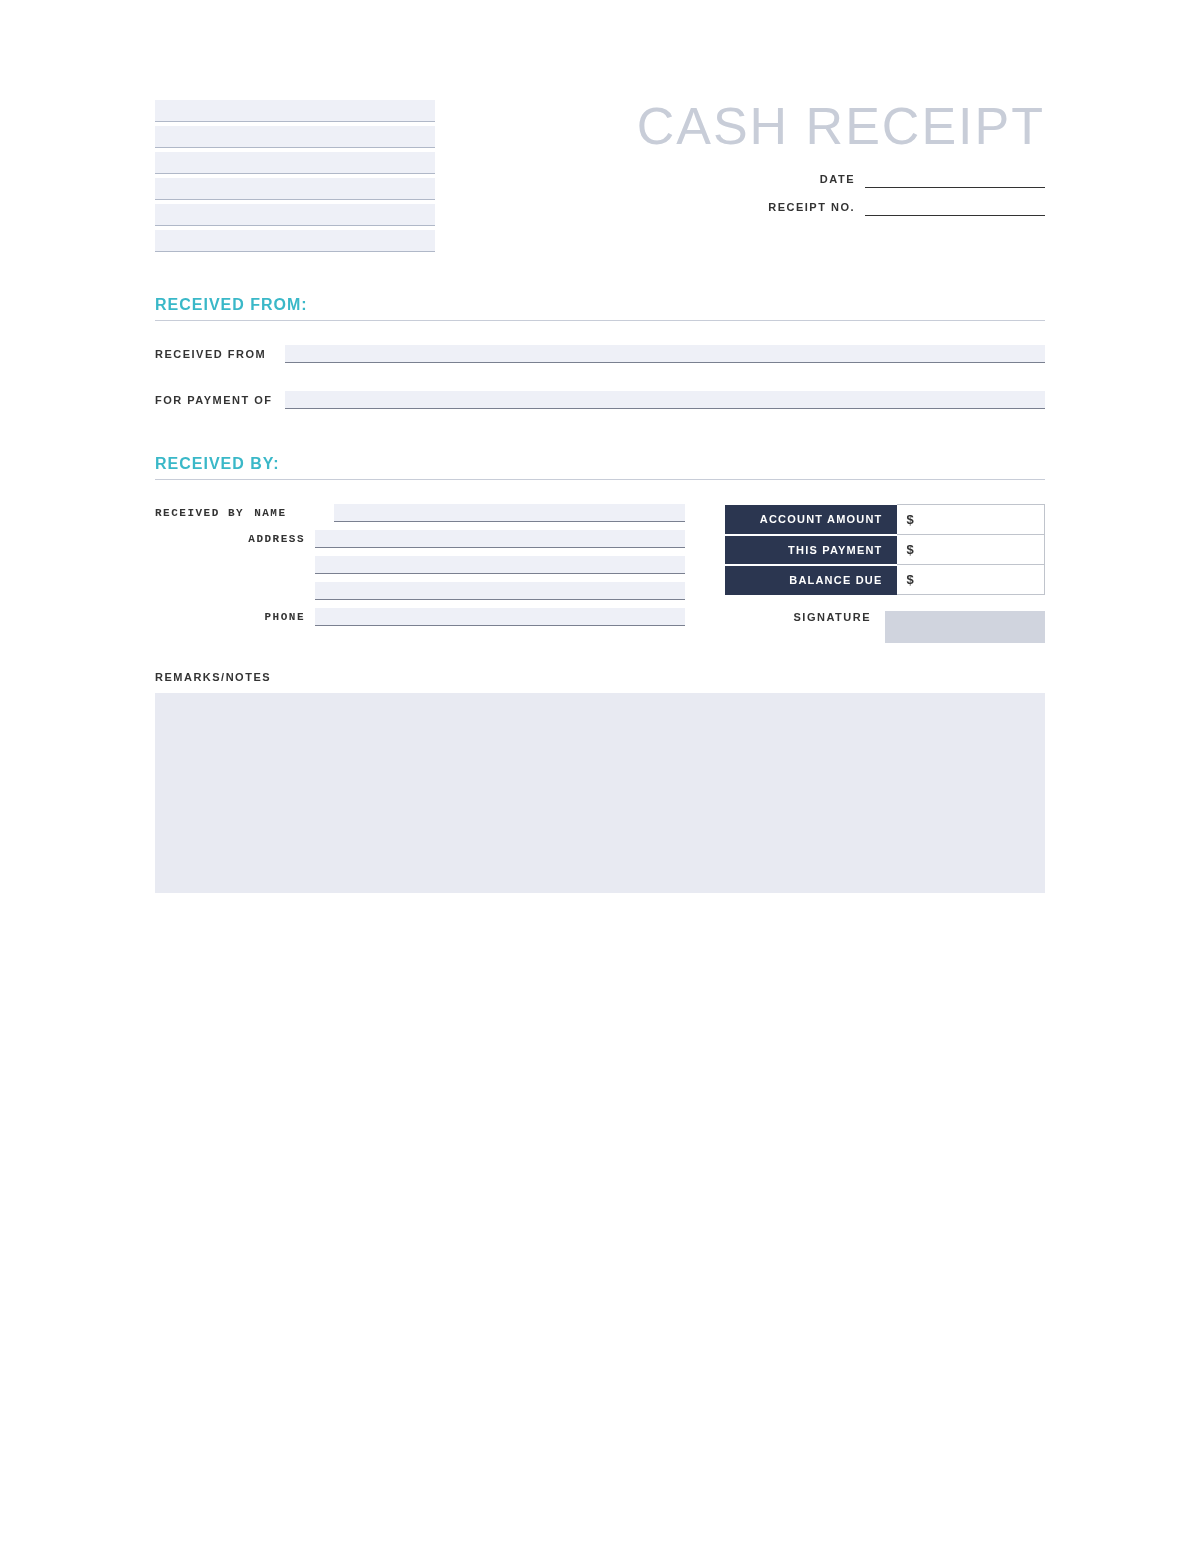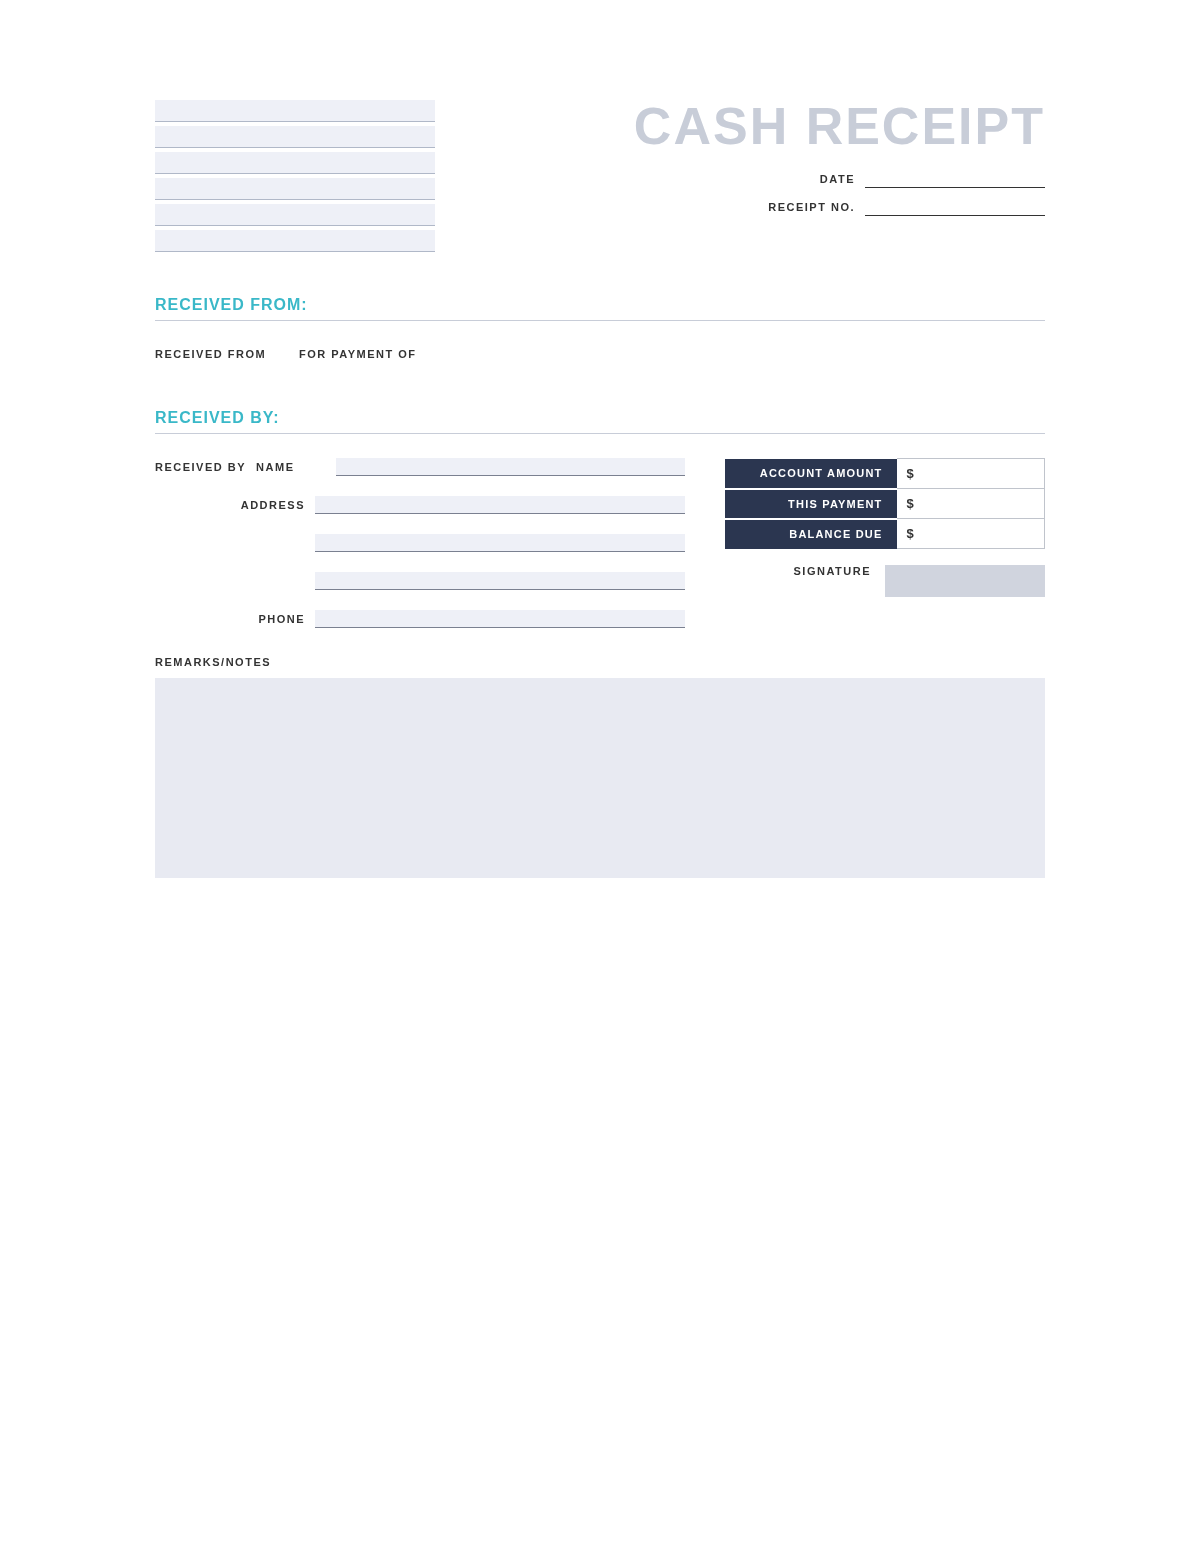--- a/index.html
+++ b/index.html
@@ -42,21 +42,21 @@
       width: 100%;
     }
     .title-date-block {
       display: flex;
       flex-direction: column;
       align-items: flex-end;
       gap: 18px;
     }
     .cash-receipt-title {
       font-size: 52px;
-      font-weight: 700;
+      font-weight: 400;
       color: #c8cdd8;
       letter-spacing: 2px;
       text-transform: uppercase;
       line-height: 1;
     }
     .date-receipt-block {
       display: flex;
       flex-direction: column;
       gap: 10px;
       align-items: flex-end;
@@ -151,21 +151,21 @@
 
     
     .two-col {
       display: flex;
       gap: 40px;
       align-items: flex-start;
     }
     .left-col {
       flex: 1;
       display: flex;
-      flex-direction: row;
+      flex-direction: column;
       gap: 14px;
     }
     .right-col {
       width: 320px;
       display: flex;
       flex-direction: column;
       align-items: flex-end;
     }
 
     
@@ -194,21 +194,22 @@
       margin-bottom: 20px;
     }
     .received-by-grid {
       display: flex;
       gap: 40px;
     }
     .rb-left {
       flex: 1;
       display: flex;
       flex-direction: column;
-      gap: 20px;
+      gap: 8px;
+      font-family: Liberation Mono, monospace;
     }
     .rb-right {
       width: 320px;
       display: flex;
       flex-direction: column;
       gap: 0;
     }
     .rb-row {
       display: flex;
       align-items: center;

